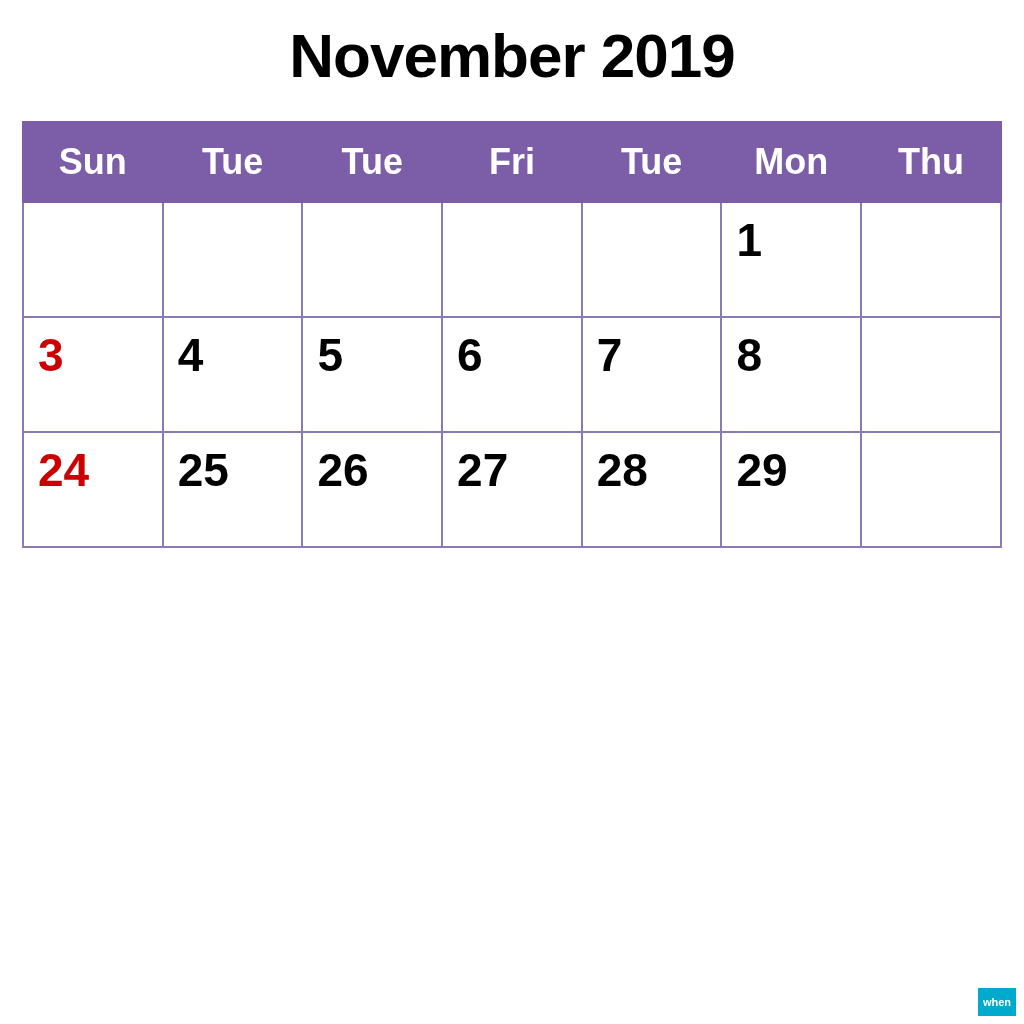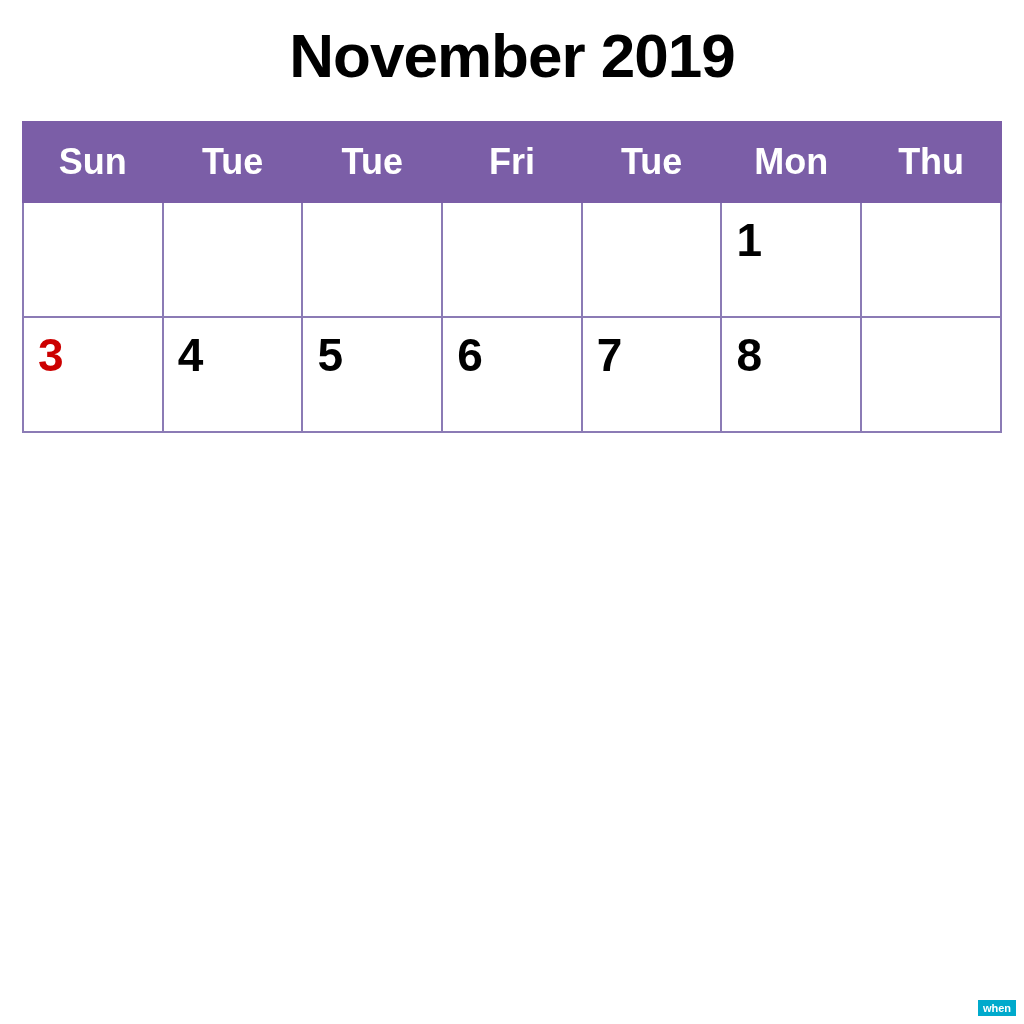--- a/index.html
+++ b/index.html
@@ -66,21 +66,21 @@
       background: #fff;
     }
 
     .watermark {
       position: absolute;
       bottom: 8px;
       right: 8px;
       background: #00aacc;
       color: #fff;
       font-size: 11px;
-      padding: 2px 5px;
+      padding: 8px 5px;
       font-weight: bold;
     }
   </style>
 </head>
 <body>
 
 <div class="calendar-container">
   <h1 class="calendar-title">November 2019</h1>
 
   <table class="calendar-table">
@@ -109,17 +109,26 @@
         </tr>
         <tr>
           <td class="sunday">3</td>
           <td>4</td>
           <td>5</td>
           <td>6</td>
           <td>7</td>
           <td>8</td>
           <td class="empty"></td>
         </tr>
+        <tr>
+          <td class="sunday">24</td>
+          <td>25</td>
+          <td>26</td>
+          <td>27</td>
+          <td>28</td>
+          <td>29</td>
+          <td class="empty"></td>
+        </tr>
       </tbody>
   </table>
 </div>
 
 <div class="watermark">when</div>
 
 </body></html>

